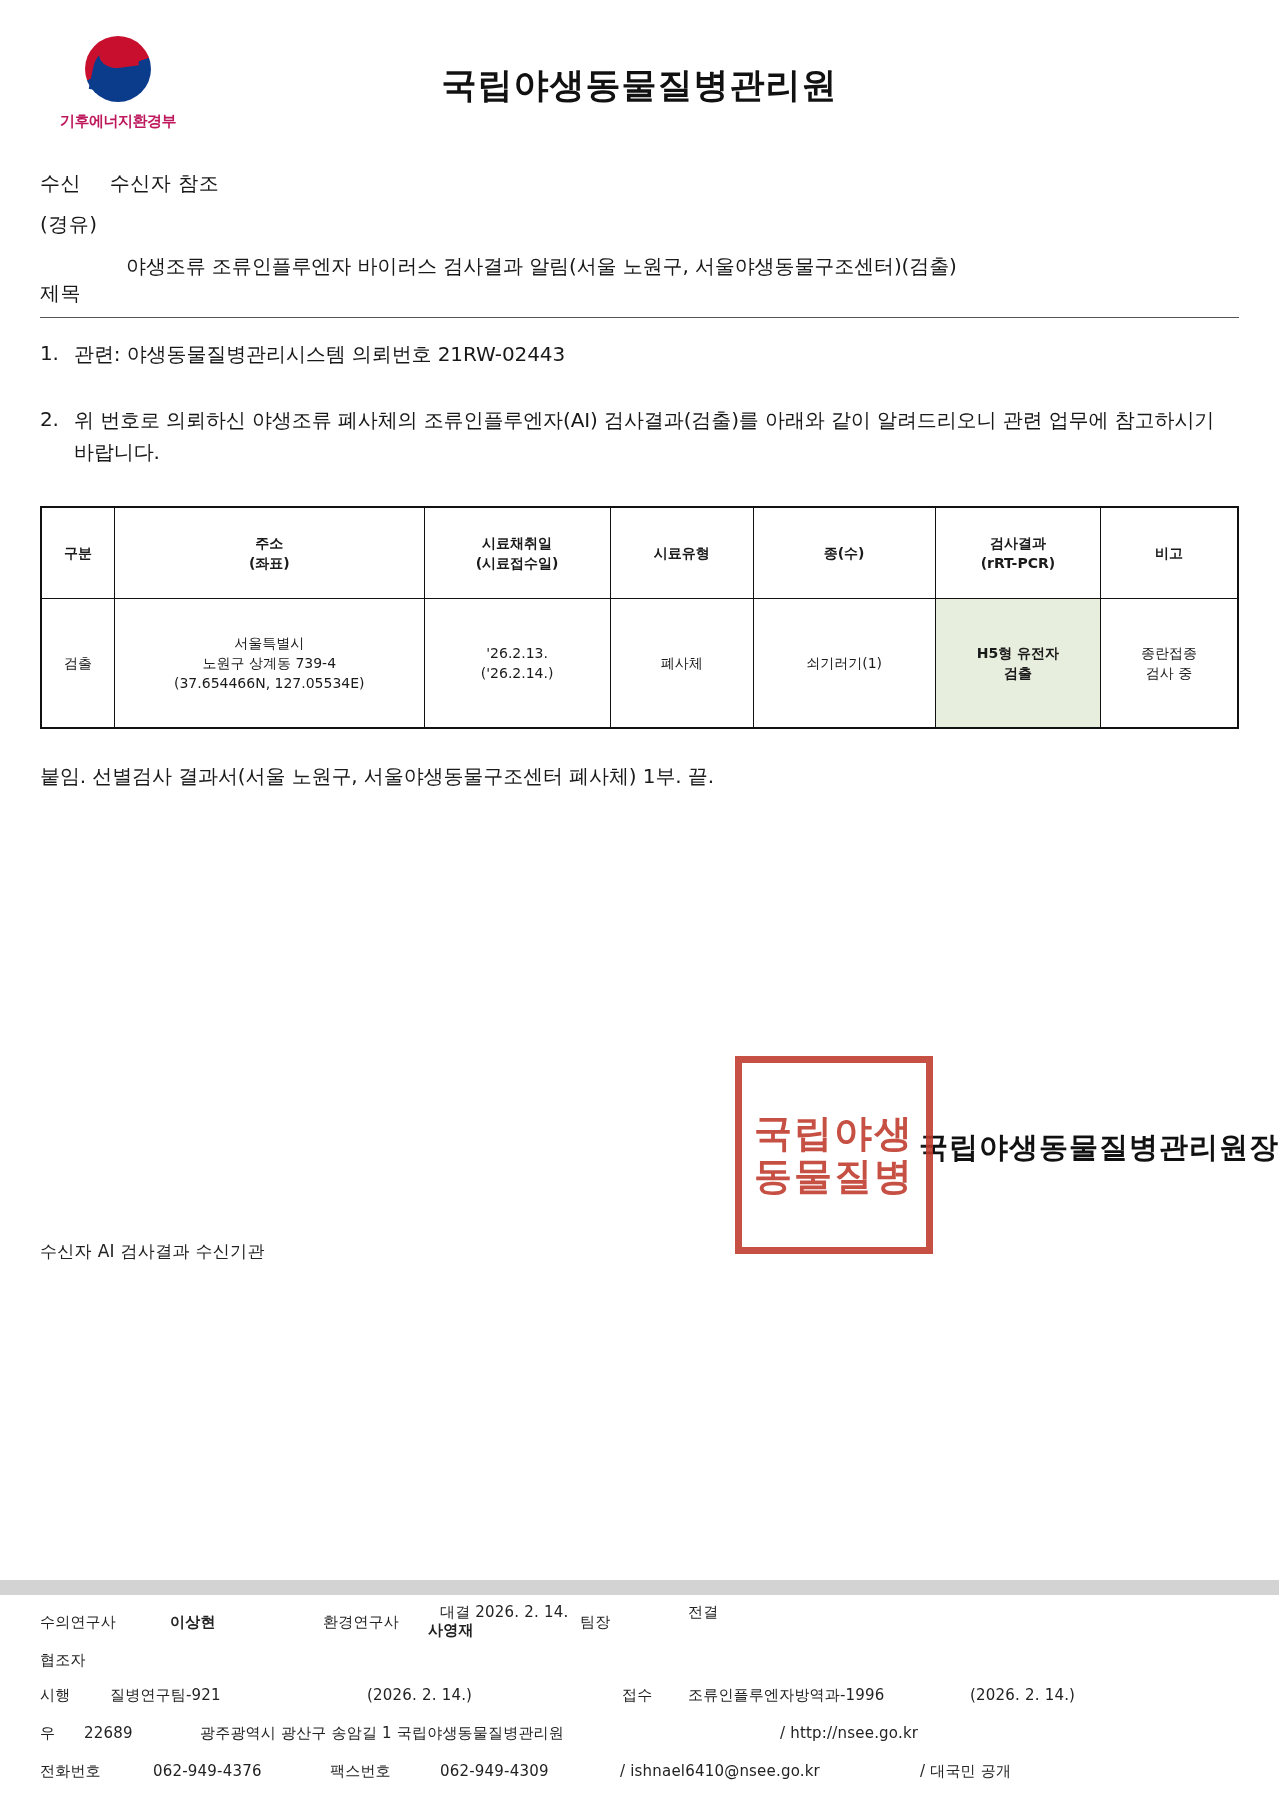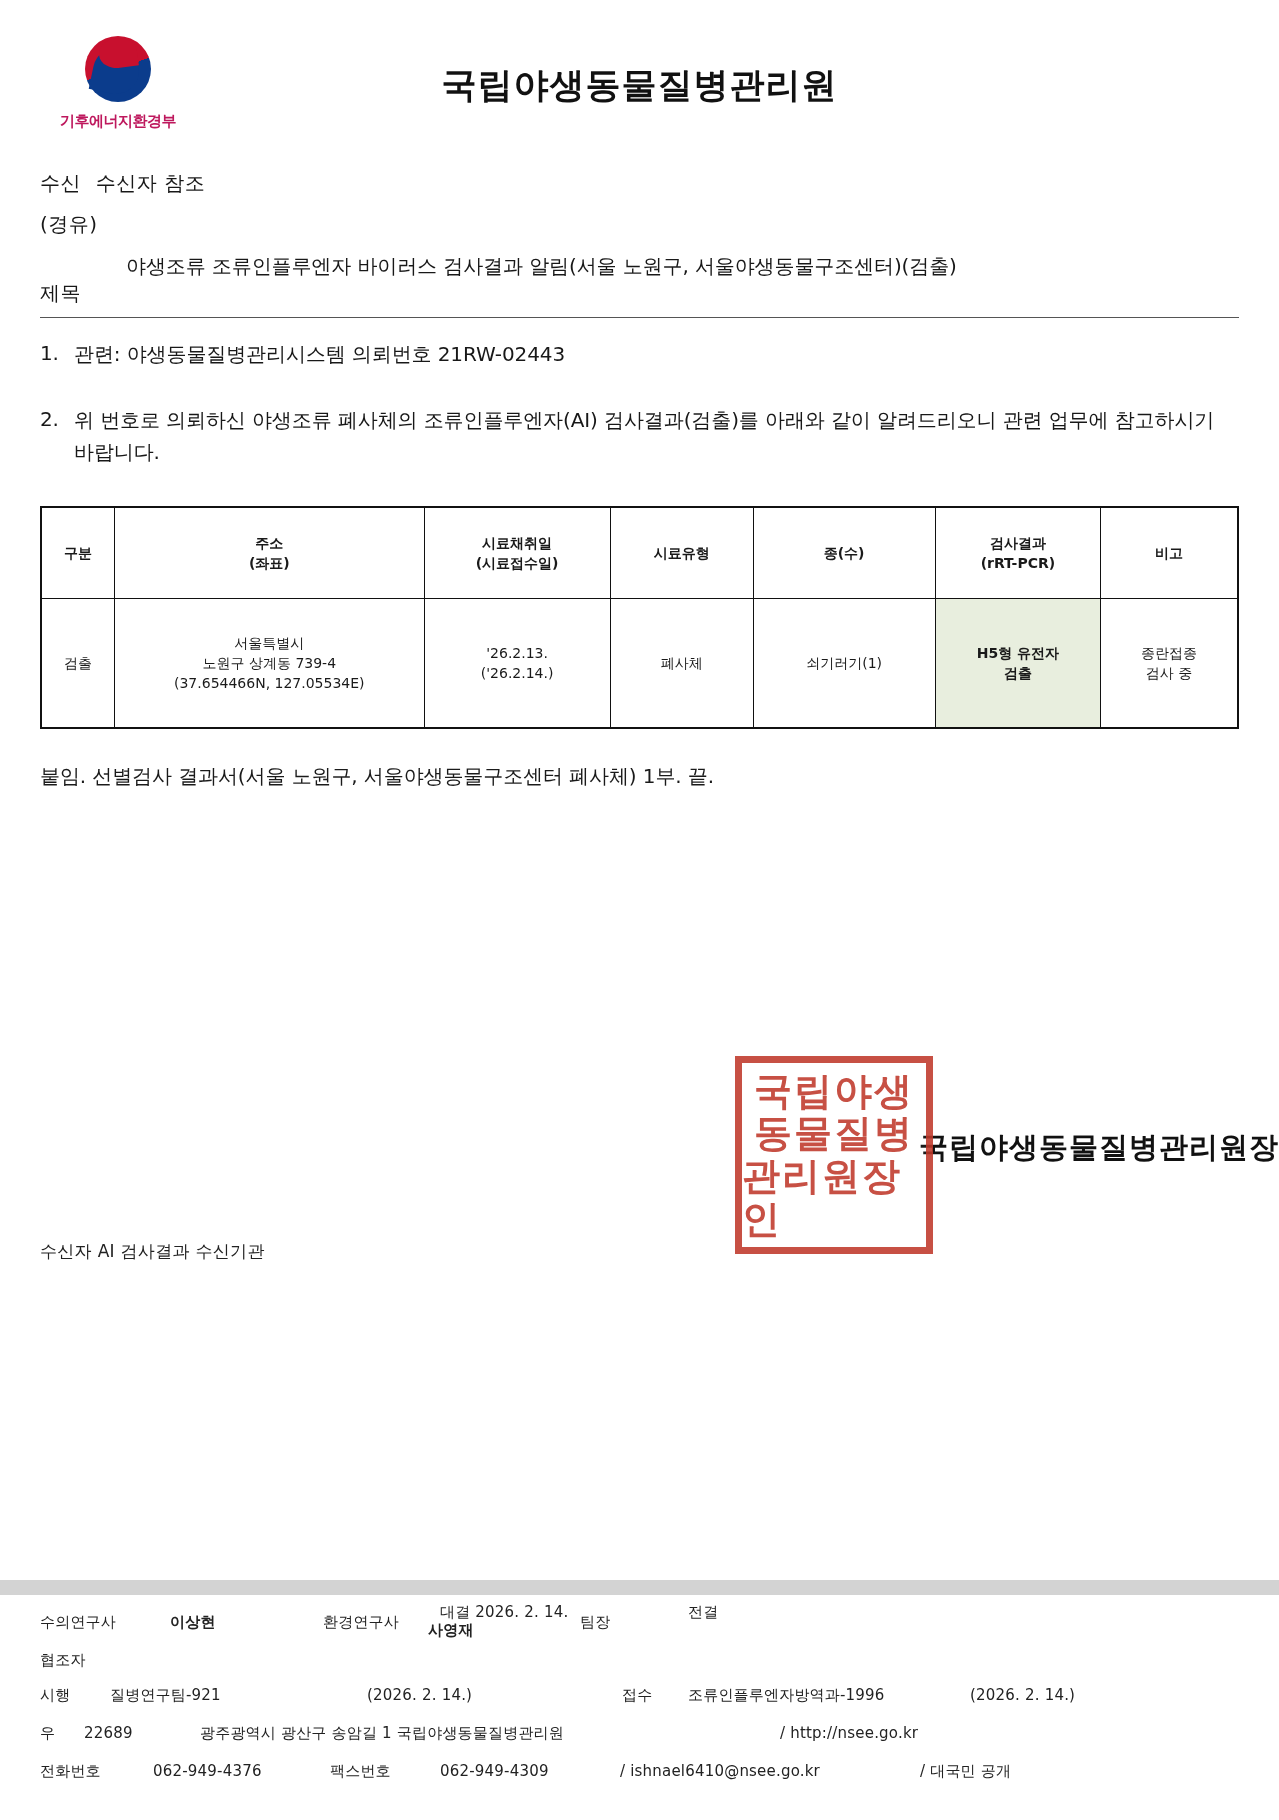--- a/index.html
+++ b/index.html
@@ -93,21 +93,21 @@
   .doc-body {
     padding: 0 40px;
     font-size: 20px;
     line-height: 1.55;
     color: #181818;
   }
   .recipient-line {
     margin-top: 8px;
     letter-spacing: 0.5px;
   }
-  .recipient-line .lbl { margin-right: 8px; }
+  .recipient-line .lbl { margin-right: 22px; }
   .via-line { margin-top: 10px; letter-spacing: 0.5px; }
 
   .subject-block {
     margin-top: 10px;
     display: flex;
     align-items: flex-start;
     border-bottom: 1.5px solid #555;
     padding-bottom: 8px;
   }
   .subject-label {
@@ -351,21 +351,20 @@
     </table>
   </div>
 
   <div class="attach">붙임. 선별검사 결과서(서울 노원구, 서울야생동물구조센터 폐사체) 1부.  끝.</div>
 
   <div class="sign-area">
     <div class="sign-title">국립야생동물질병관리원장</div>
     <div class="stamp">
       <div>국립야생</div>
       <div>동물질병</div>
-      <div>관리원장인</div>
     </div>
   </div>
 
   <div class="recipients">
     <span class="lbl">수신자</span>
     <span>AI 검사결과 수신기관</span>
   </div>
 
   <div class="footer">
     <div class="footer-bar"></div>

